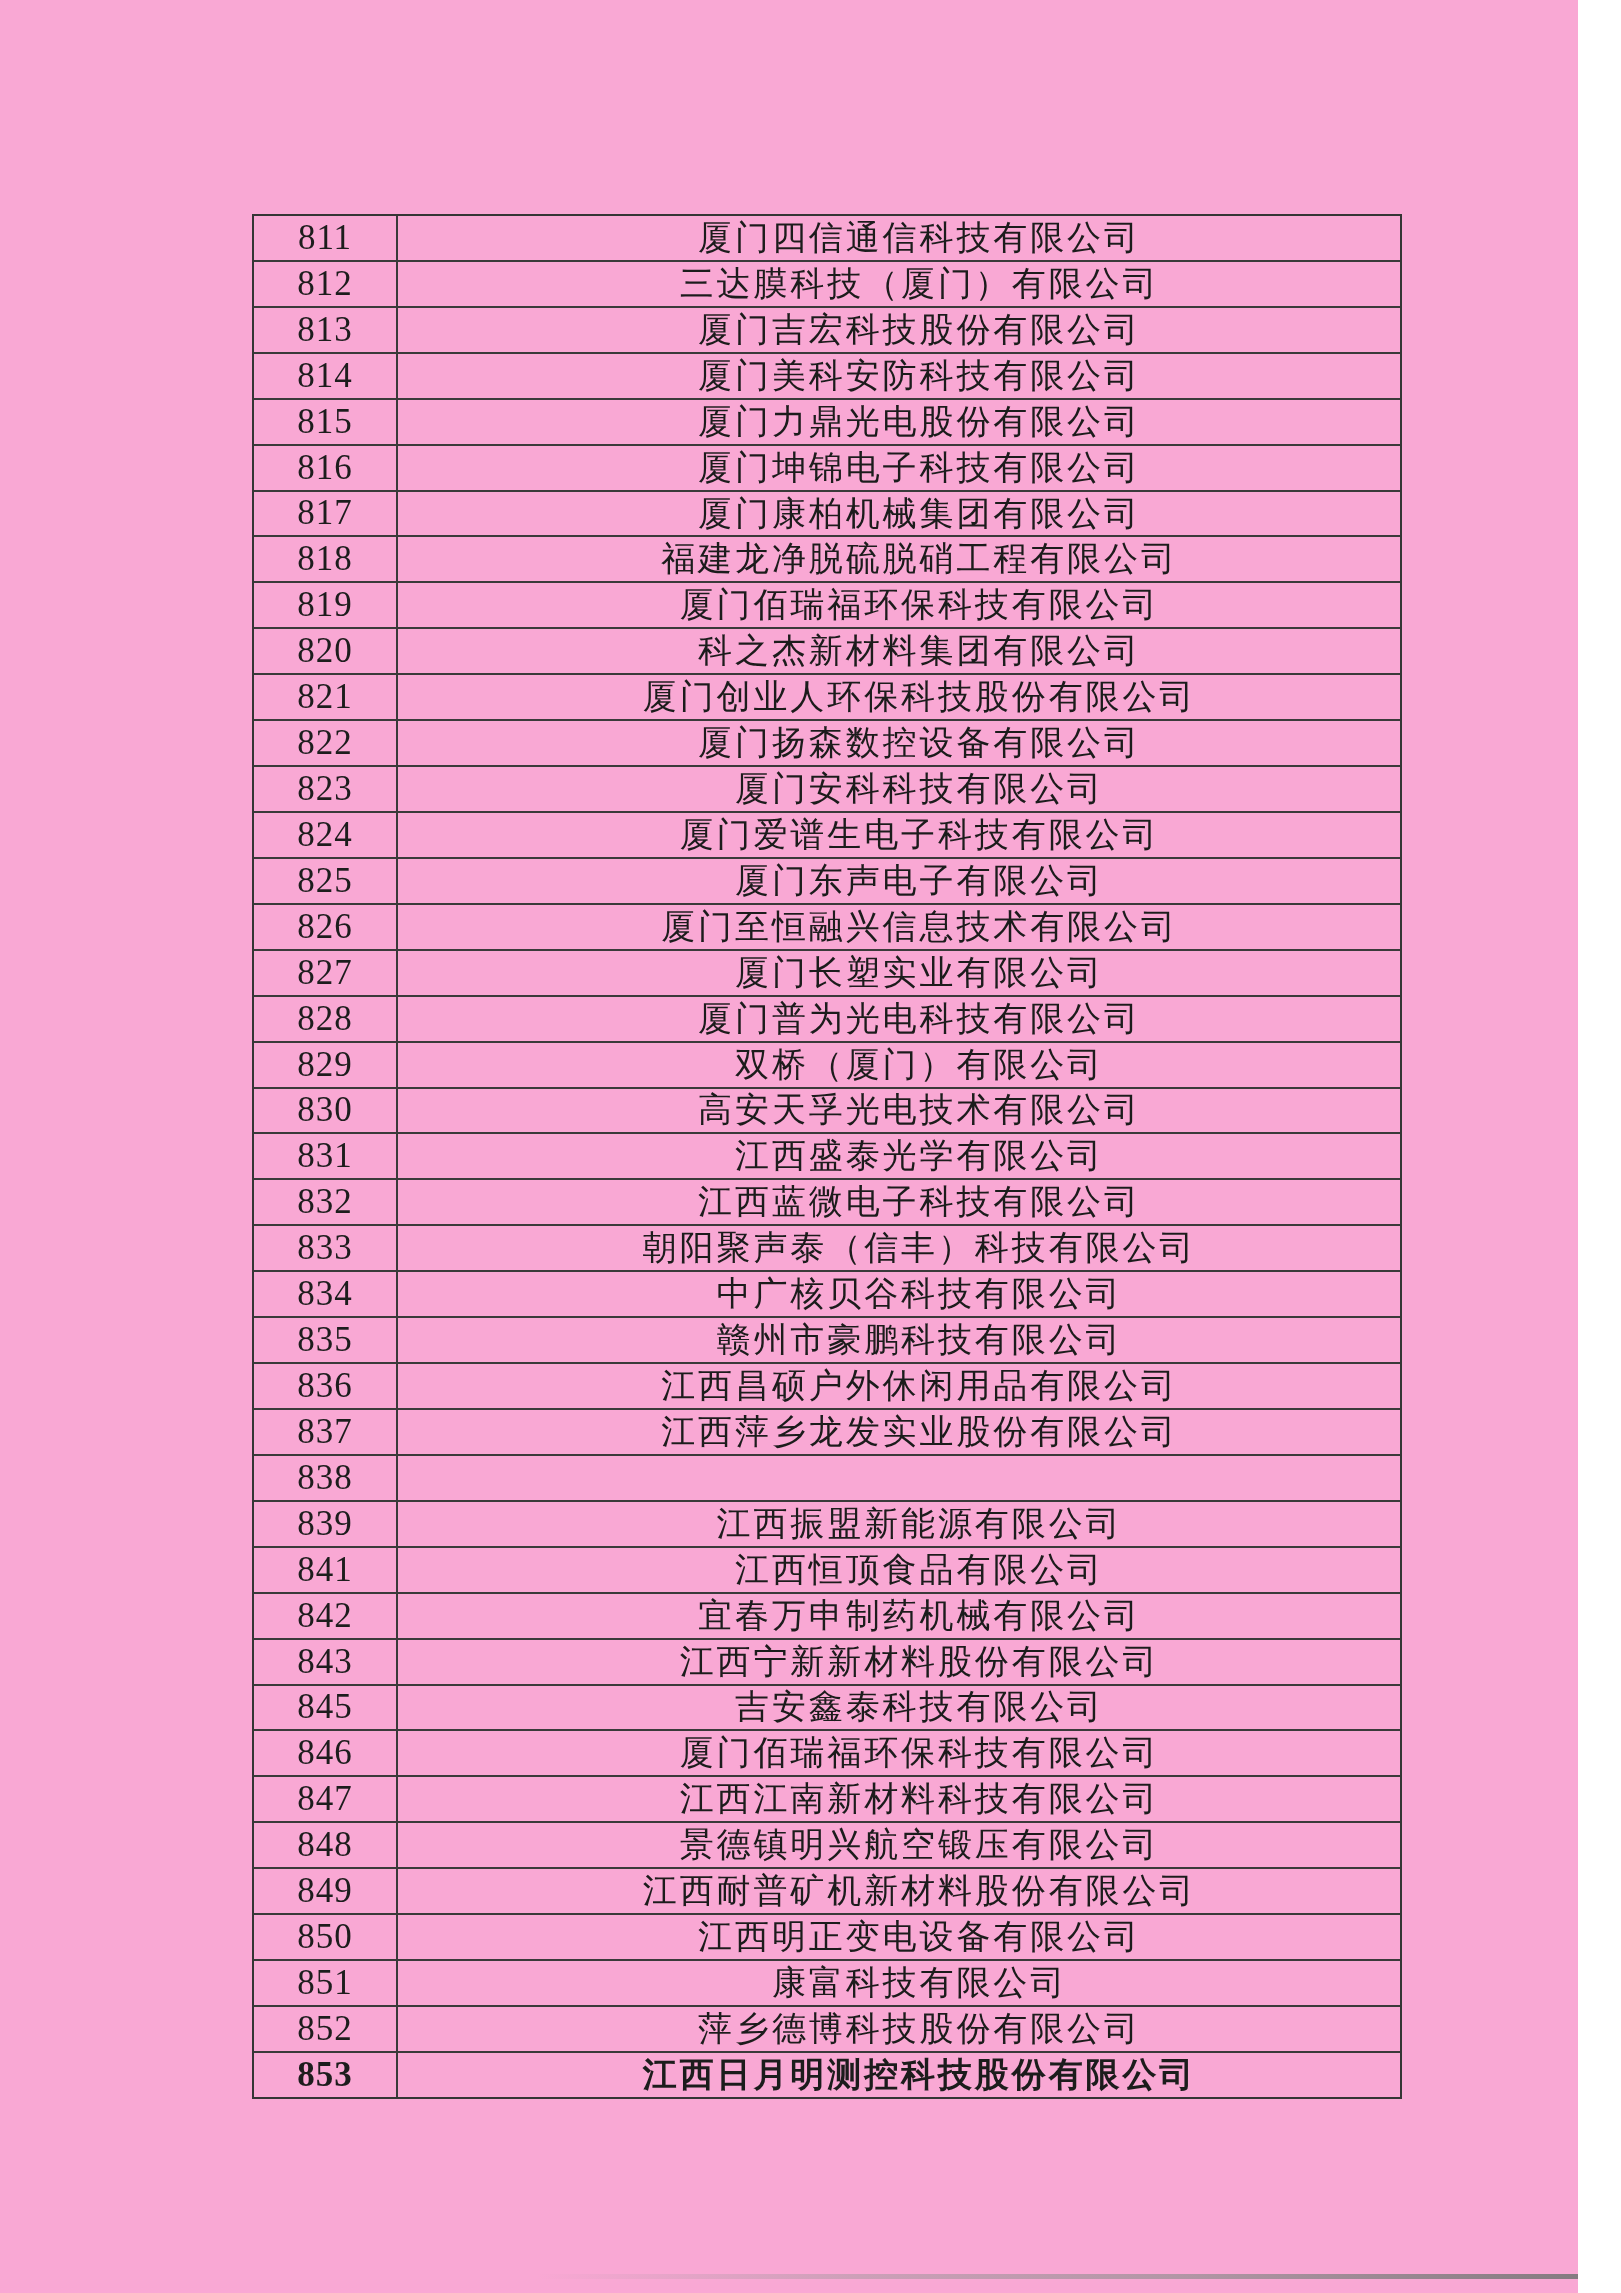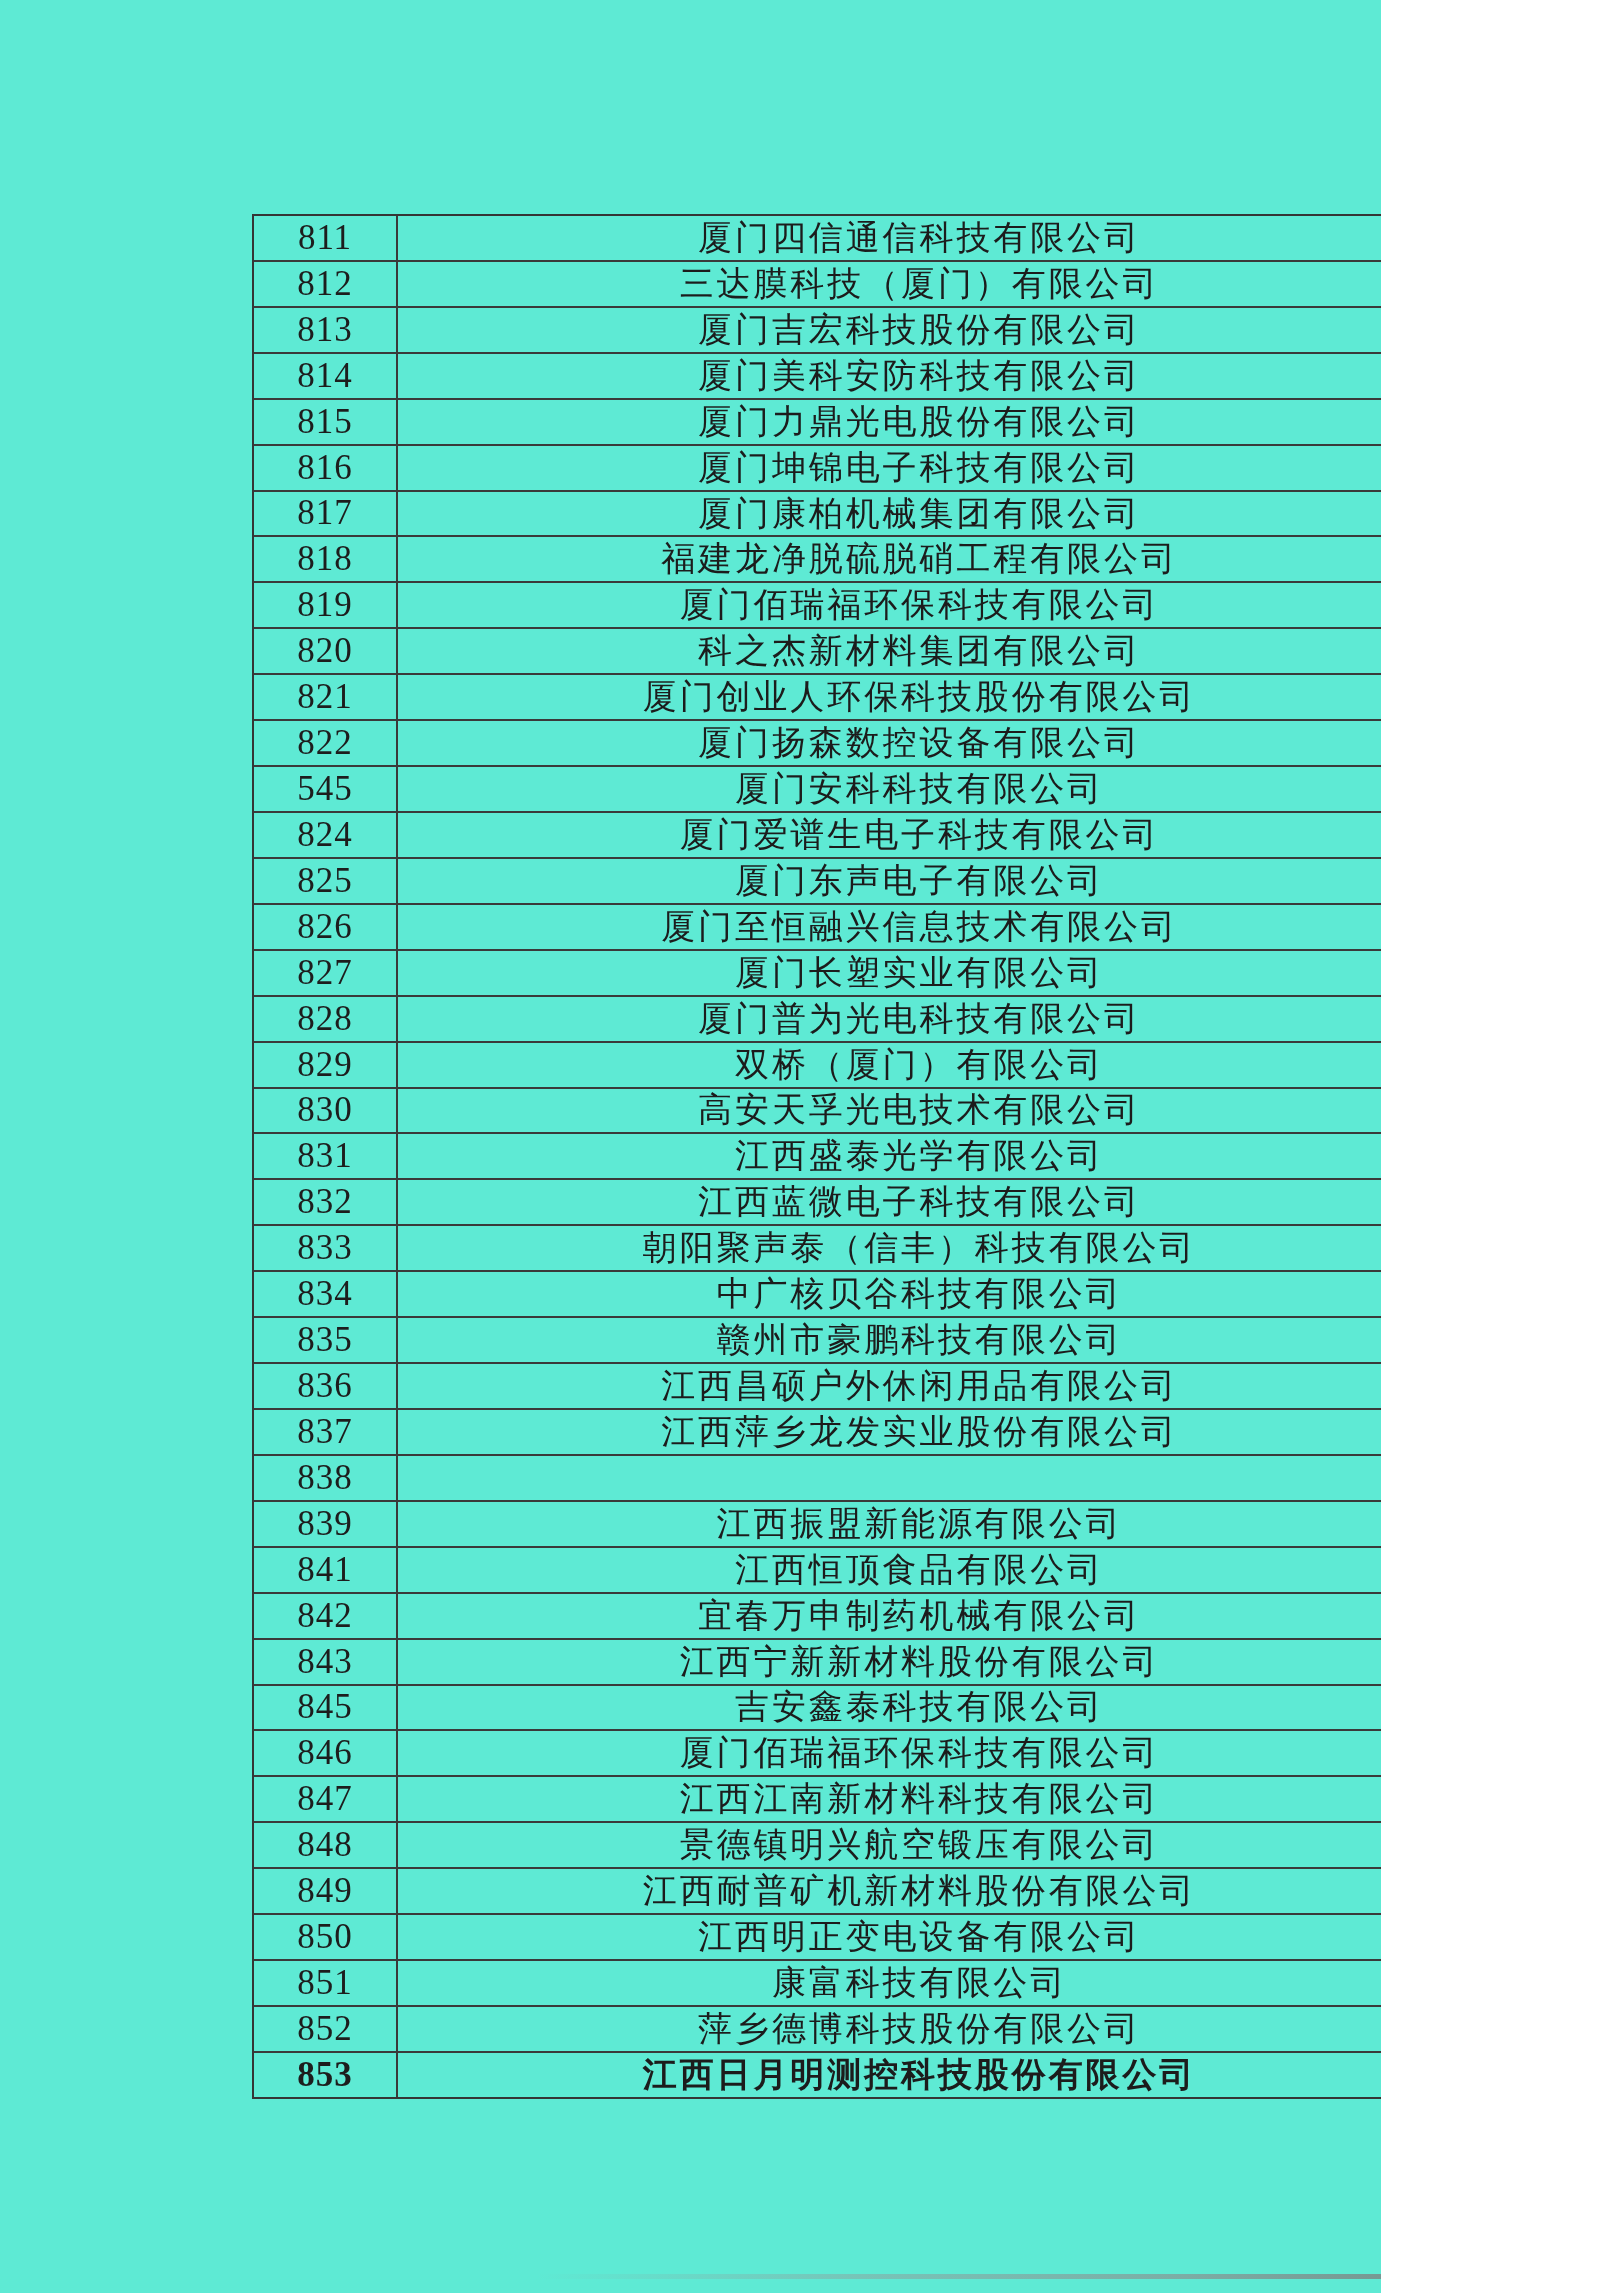--- a/index.html
+++ b/index.html
@@ -2,23 +2,23 @@
 <html><head>
 <meta charset="utf-8">
 <style>
   html, body {
     margin: 0;
     padding: 0;
     background: #ffffff;
   }
   .page {
     position: relative;
-    width: 1381px;
+    width: 1578px;
     height: 2294px;
-    background: #5eead4;
+    background: #f9a8d4;
     overflow: hidden;
     font-family: "Liberation Serif", "DejaVu Serif", serif;
   }
   .company-table {
     position: absolute;
     left: 252px;
     top: 214px;
     width: 1150px;
     height: 1885px;
     box-sizing: border-box;
@@ -131,21 +131,21 @@
     <div class="cell num">821</div>
     <div class="cell name">厦门创业人环保科技股份有限公司</div>
   </div>
 
   <div class="row">
     <div class="cell num">822</div>
     <div class="cell name">厦门扬森数控设备有限公司</div>
   </div>
 
   <div class="row">
-    <div class="cell num">545</div>
+    <div class="cell num">823</div>
     <div class="cell name">厦门安科科技有限公司</div>
   </div>
 
   <div class="row">
     <div class="cell num">824</div>
     <div class="cell name">厦门爱谱生电子科技有限公司</div>
   </div>
 
   <div class="row">
     <div class="cell num">825</div>

